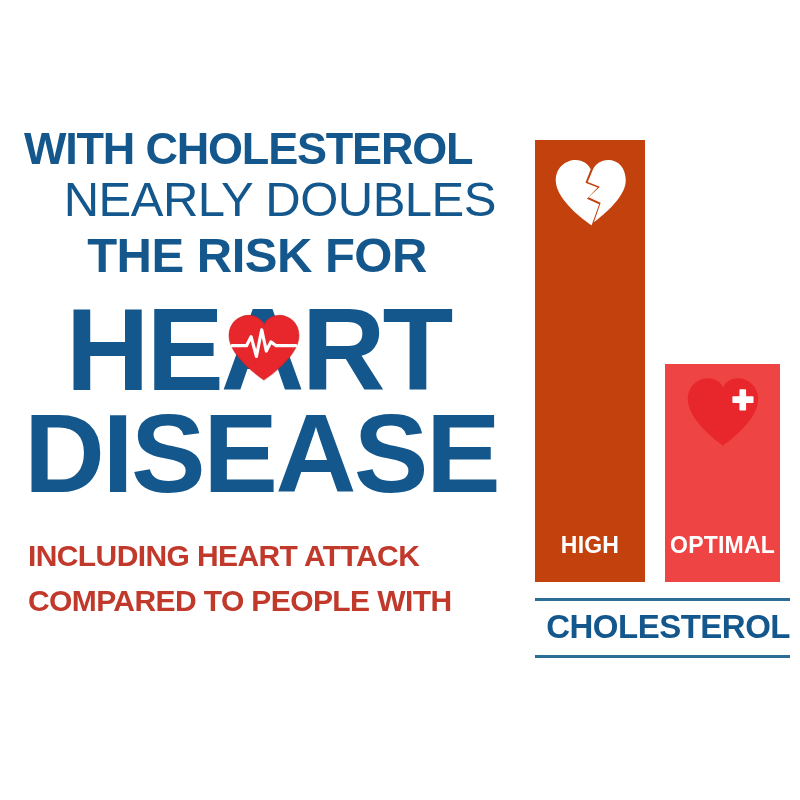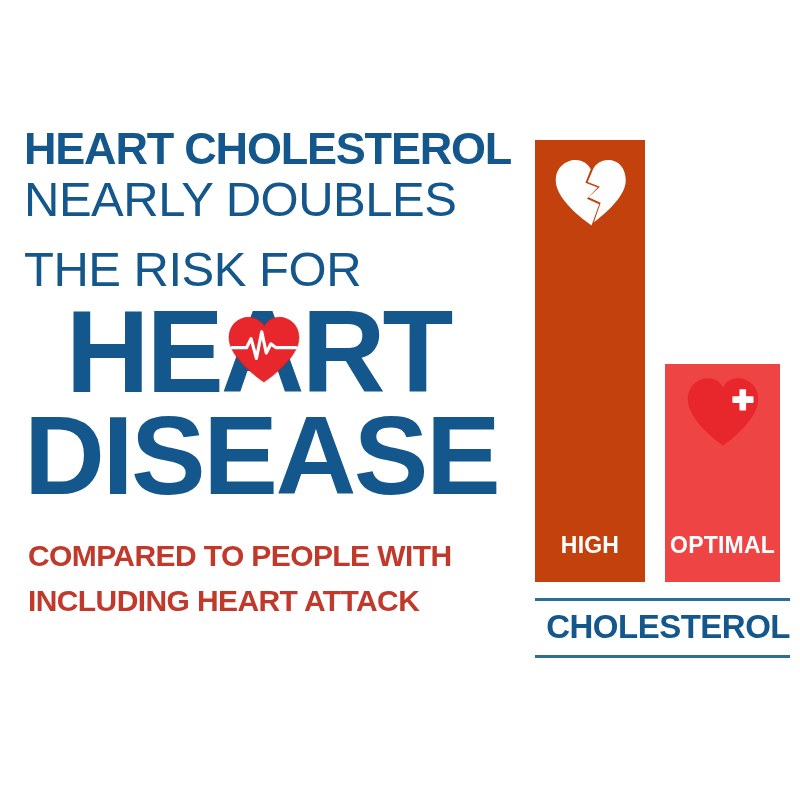--- a/index.html
+++ b/index.html
@@ -45,30 +45,31 @@
     letter-spacing: -1.2px;
     margin-bottom: 4px;
     transform: scaleX(1.0);
     transform-origin: left center;
   }
   
   #hl-line-2 {
     font-size: 49px;
     font-weight: 400;
     letter-spacing: -0.5px;
-    margin-bottom: 21px;
+    margin-bottom: 7px;
+    text-align: right;
   }
   
   #hl-line-3 {
     font-size: 49px;
-    font-weight: 400;
-    letter-spacing: -0.5px;
-    text-align: left;
+    font-weight: 700;
+    letter-spacing: -0.5px;
+    text-align: center;
     padding-right: 6px;
-    margin-bottom: 2px;
+    margin-bottom: 14px;
   }
 
   
   #hl-heart-wrap {
     position: relative;
     height: 112px;
     text-align: center;
     padding-right: 4px;
   }
   #hl-line-heart {
@@ -206,43 +207,43 @@
     background: #2C6E96;
   }
 </style>
 </head>
 <body>
 
 <div id="infographic">
 
   <div id="headline-block">
 
-    <div class="hl-line" id="hl-line-1">HEART CHOLESTEROL</div>
+    <div class="hl-line" id="hl-line-1">WITH CHOLESTEROL</div>
 
     <div class="hl-line" id="hl-line-2">NEARLY DOUBLES</div>
 
     <div class="hl-line" id="hl-line-3">THE RISK FOR</div>
 
     <div id="hl-heart-wrap">
       <span class="hl-line" id="hl-line-heart">HEART</span>
 
       
       <svg id="heart-pulse-icon" viewBox="0 0 100 92">
         <path d="M50 88 C50 88 4 58 4 30 C4 13 17 3 30 3 C40 3 47 9 50 15 C53 9 60 3 70 3 C83 3 96 13 96 30 C96 58 50 88 50 88 Z" fill="#E8272C"></path>
         <path d="M50 88 C50 88 4 58 4 30 C4 13 17 3 30 3 C40 3 47 9 50 15 C53 9 60 3 70 3 C83 3 96 13 96 30 C96 58 50 88 50 88 Z" fill="none" stroke="#C8201F" stroke-width="1.5" opacity="0.55"></path>
         <polyline points="8,43 27,43 33,31 40,57 47,22 53,50 59,38 66,43 92,43" fill="none" stroke="#ffffff" stroke-width="4.2" stroke-linejoin="round" stroke-linecap="round"></polyline>
       </svg>
     </div>
 
     <div class="hl-line" id="hl-line-disease">DISEASE</div>
   </div>
 
   <div id="subtext-block">
+    <div class="sub-line">INCLUDING HEART ATTACK</div>
     <div class="sub-line">COMPARED TO PEOPLE WITH</div>
-    <div class="sub-line">INCLUDING HEART ATTACK</div>
   </div>
 
   <div id="chart-block">
 
     <div id="bars-area">
 
       <div class="bar" id="bar-high">
         <svg class="bar-icon" id="broken-heart-icon" viewBox="0 0 100 92">
           <path d="M52 90 C52 90 5 59 5 31 C5 14 18 4 31 4 C41 4 48 10 51 16 L44 34 L60 40 L46 55 L62 62 L52 90 Z" fill="#FFFFFF"></path>
           <path d="M54 16 C57 10 64 4 74 4 C87 4 97 14 97 31 C97 55 60 82 55 86 L64 60 L48 53 L63 39 L47 33 L54 16 Z" fill="#FFFFFF"></path>

